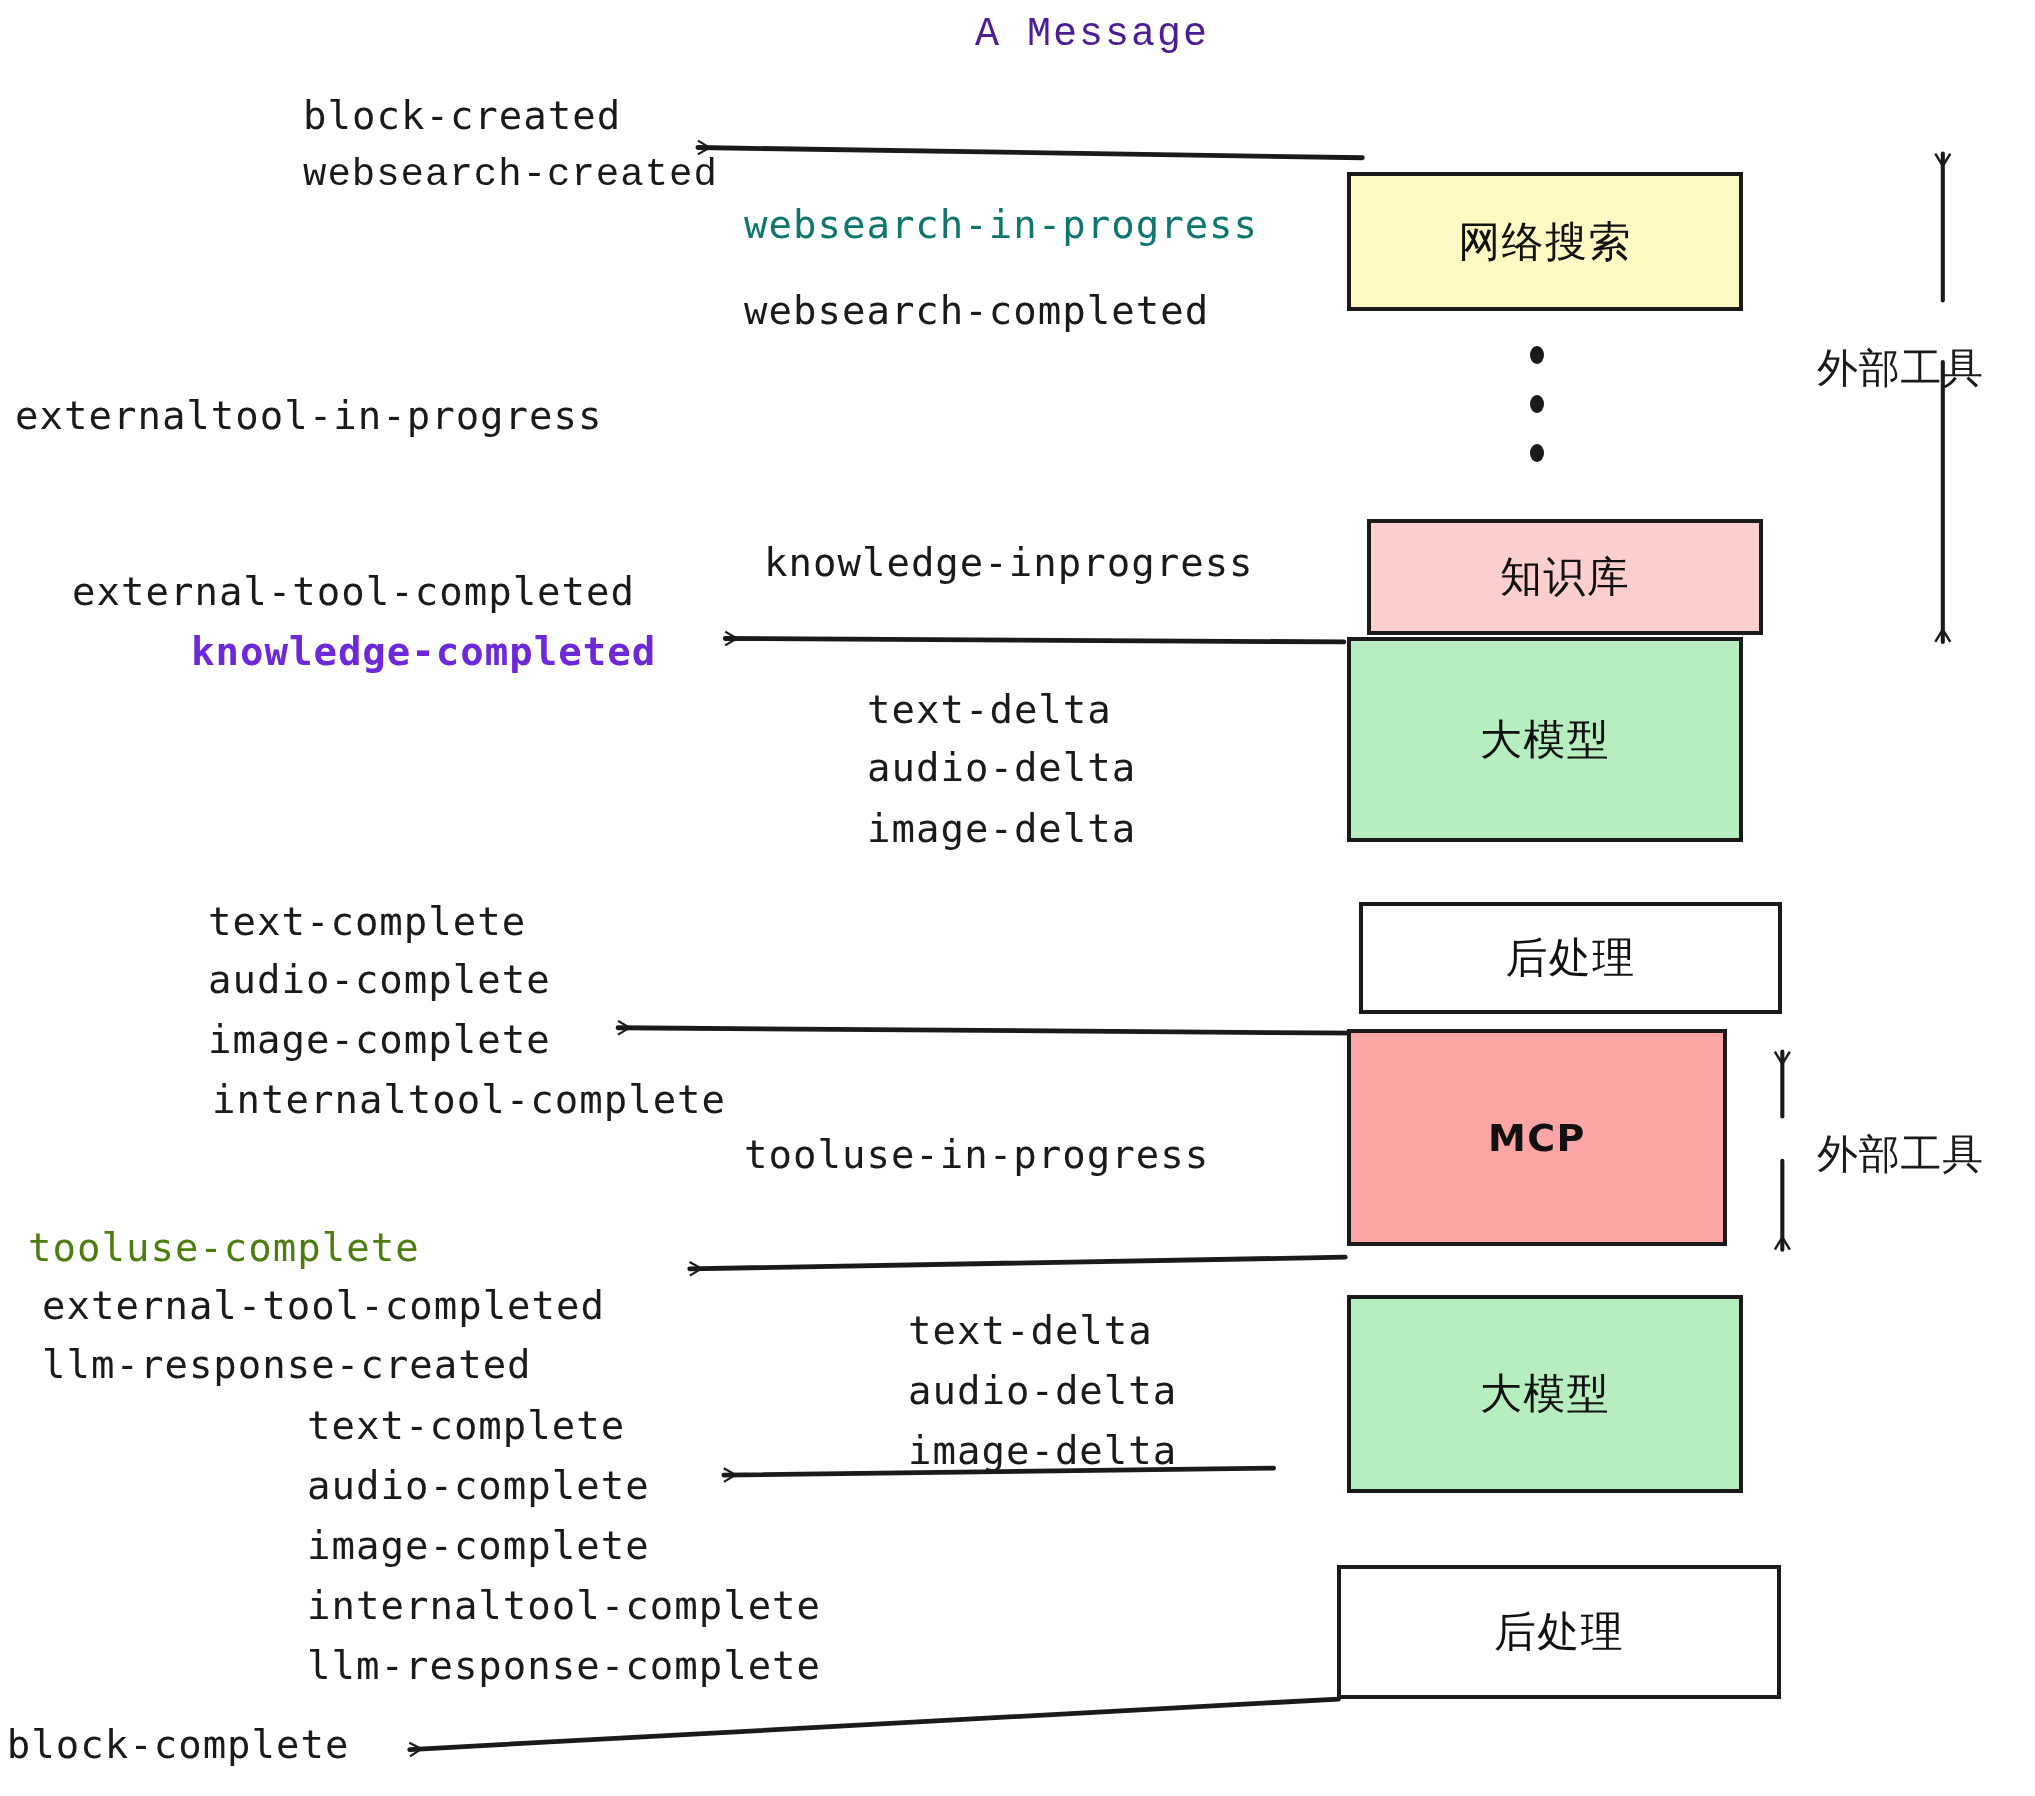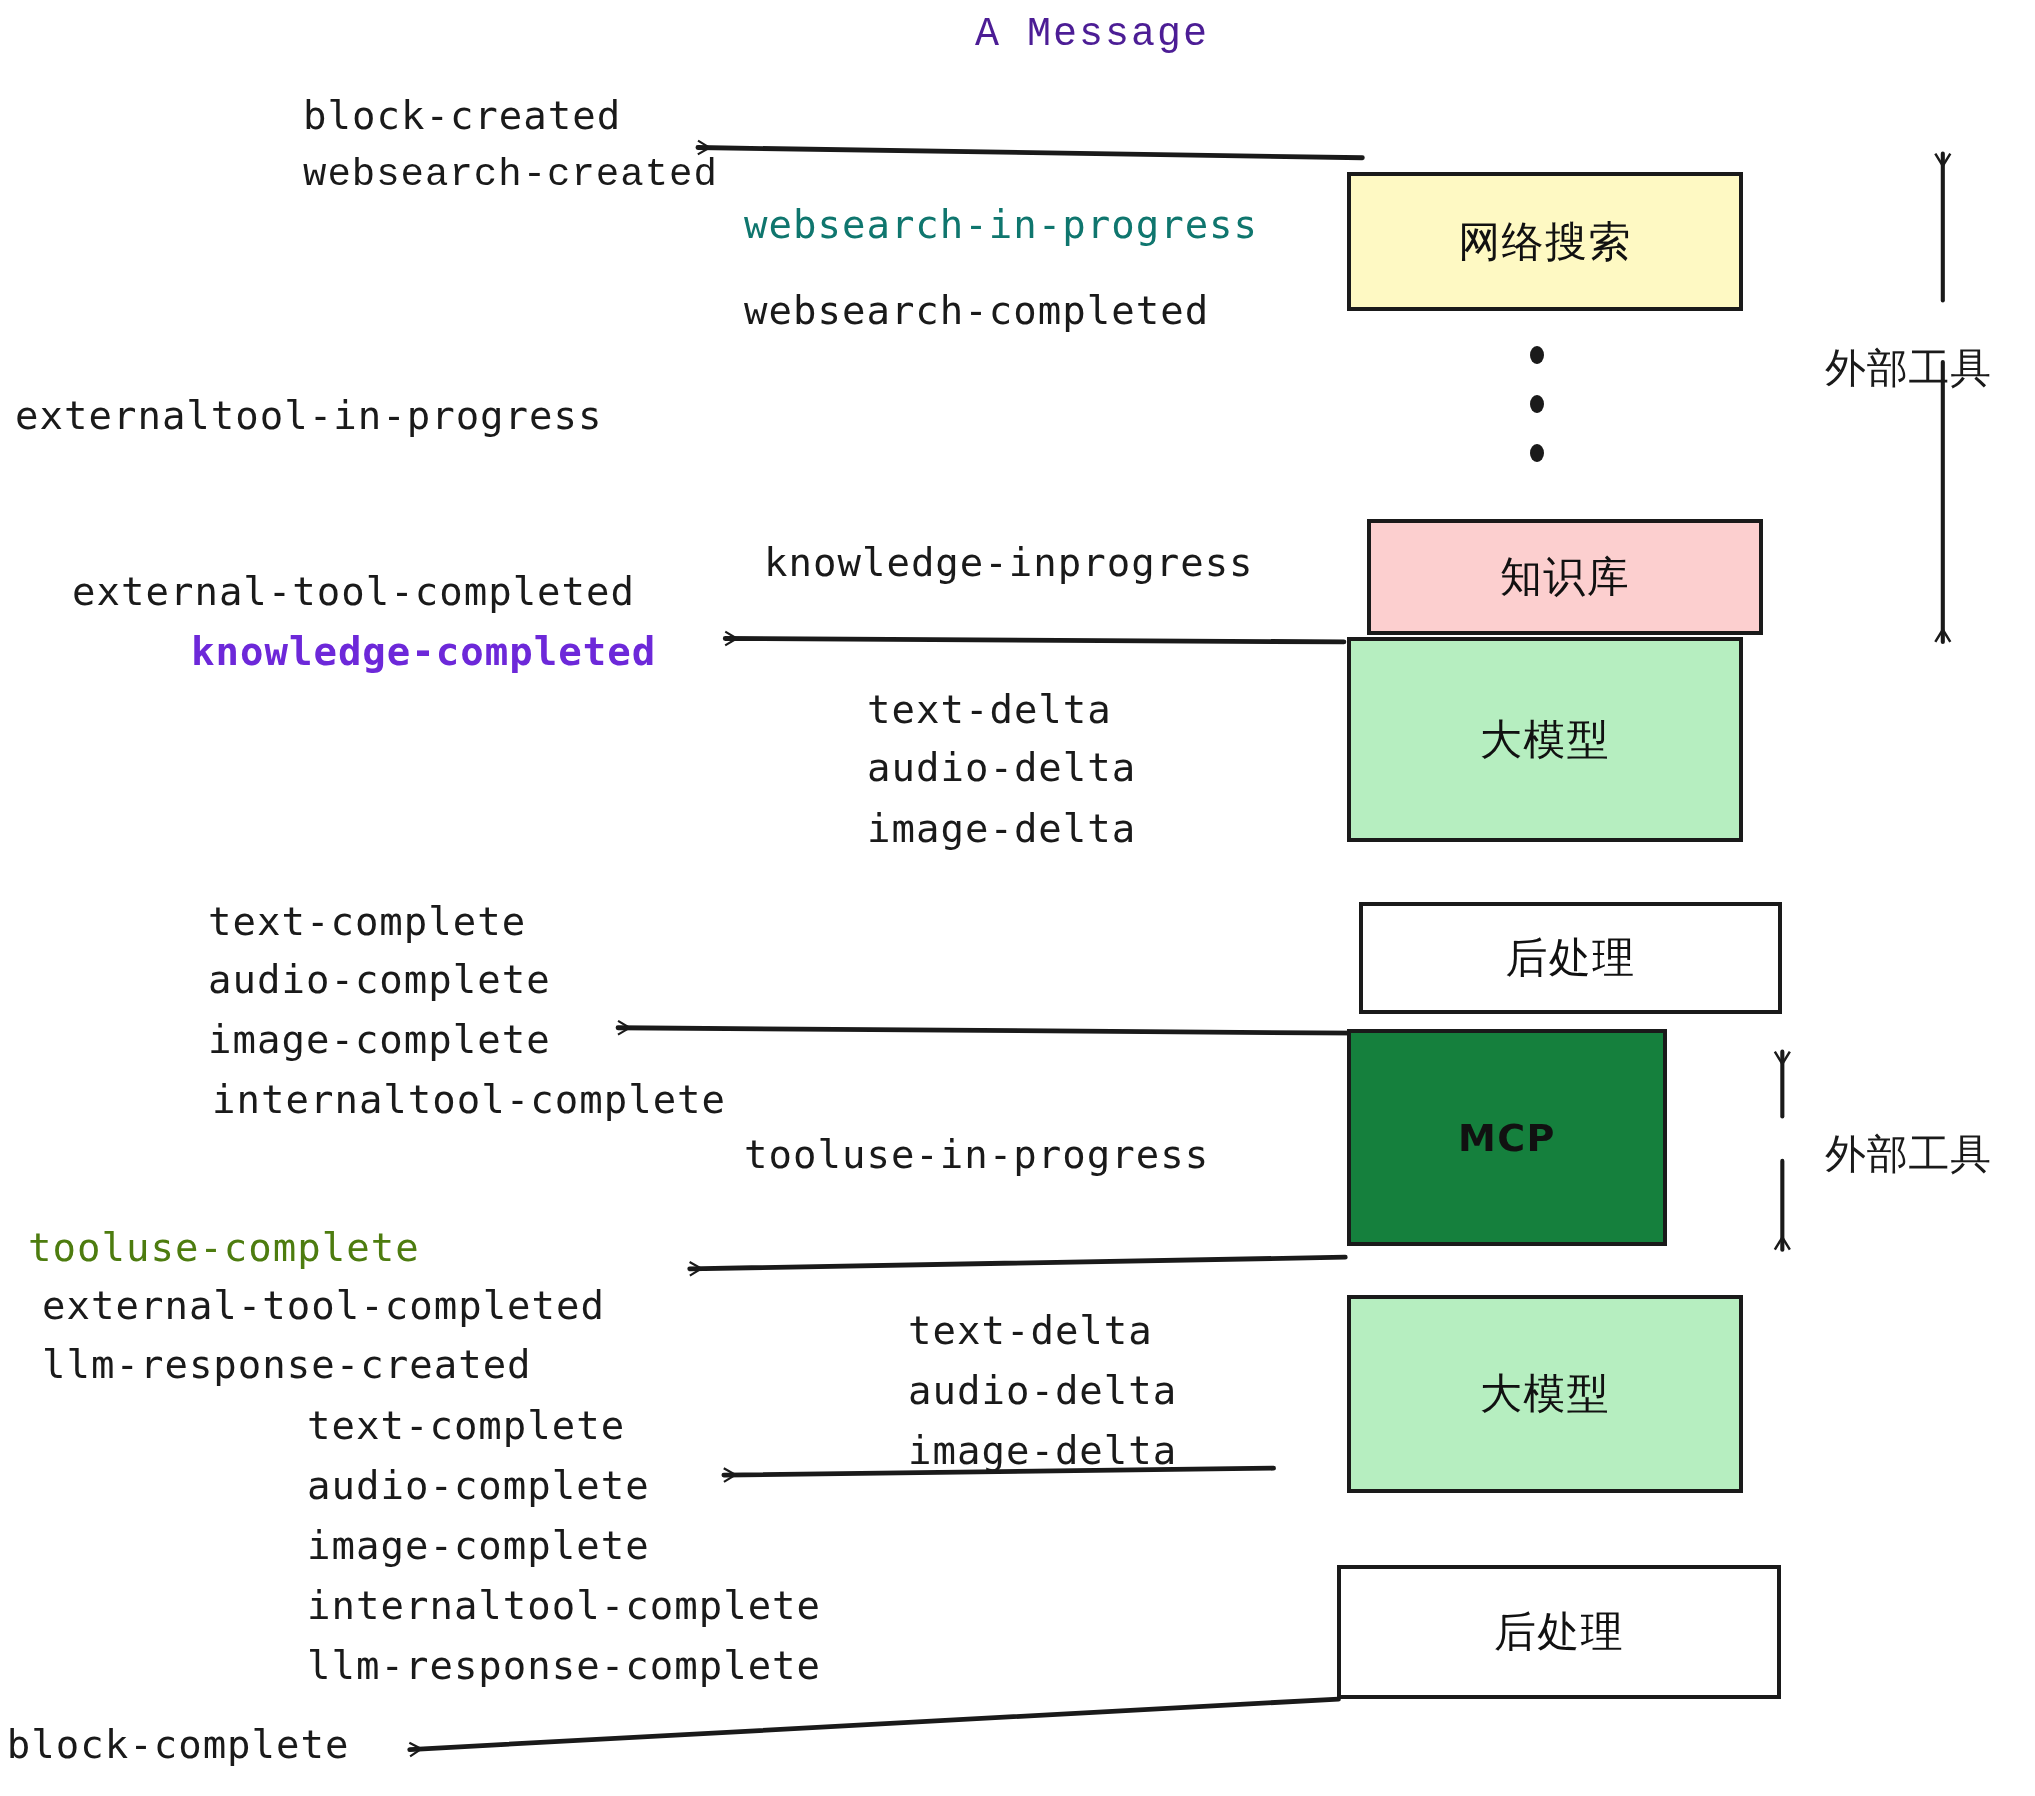--- a/index.html
+++ b/index.html
@@ -56,21 +56,20 @@
     font-size: 38px;
     font-weight: bold;
   }
   .grouplbl {
     position: absolute;
     font-family: "DejaVu Sans", sans-serif;
     font-size: 41px;
     color: #111111;
     white-space: nowrap;
     letter-spacing: 0.7px;
-    margin-left: 8px;
   }
   .dot {
     position: absolute;
     width: 13.7px;
     height: 18px;
     background: #1a1a1a;
     border-radius: 50%;
   }
 </style>
 </head>
@@ -111,21 +110,21 @@
       </div>
       <div class="node" style="left: 1347px; top: 519px; width: 396px; height: 116px; background: rgb(252, 207, 207); border-color: rgb(26, 26, 26); margin-left: 20px;">
         <span>知识库</span>
       </div>
       <div class="node" style="left: 1347px; top: 637px; width: 396px; height: 205px; background: rgb(182, 238, 192); border-color: rgb(26, 26, 26);">
         <span>大模型</span>
       </div>
       <div class="node" style="left: 1359px; top: 902px; width: 423px; height: 112px; background: rgb(255, 255, 255); border-color: rgb(26, 26, 26);">
         <span>后处理</span>
       </div>
-      <div class="node mcp-node" style="left: 1347px; top: 1029px; width: 320px; height: 217px; background: #15803d; border-color: rgb(26, 26, 26); text-align: center;">
+      <div class="node mcp-node" style="left: 1347px; top: 1029px; width: 380px; height: 217px; background: #fca5a5; border-color: rgb(26, 26, 26); text-align: center;">
         <span>MCP</span>
       </div>
       <div class="node" style="left: 1347px; top: 1295px; width: 396px; height: 198px; background: rgb(182, 238, 192); border-color: rgb(26, 26, 26);">
         <span>大模型</span>
       </div>
       <div class="node" style="left: 1337px; top: 1565px; width: 444px; height: 134px; background: rgb(255, 255, 255); border-color: rgb(26, 26, 26);">
         <span>后处理</span>
       </div>
     </div>
 

